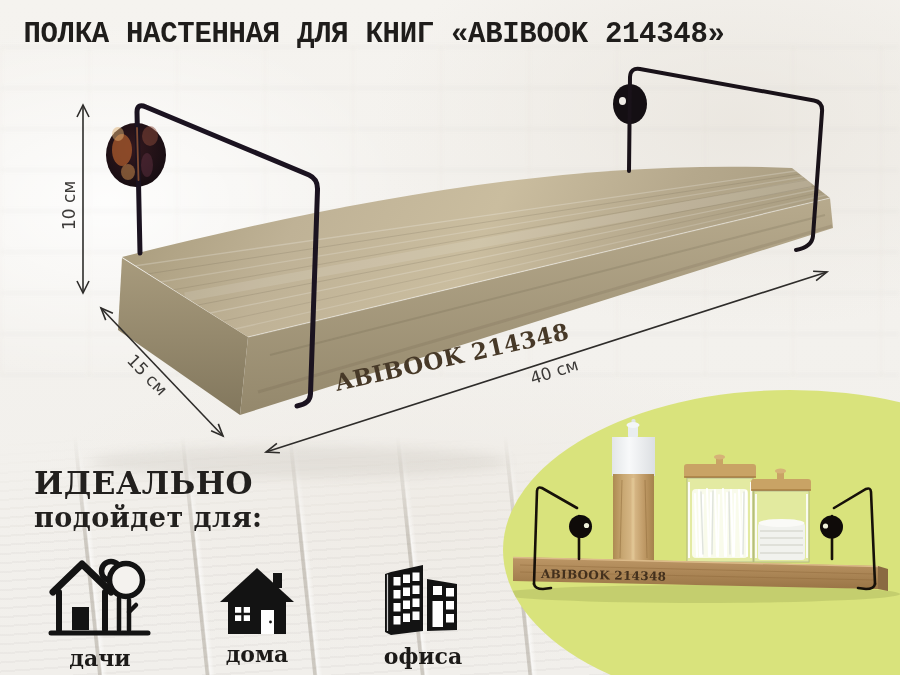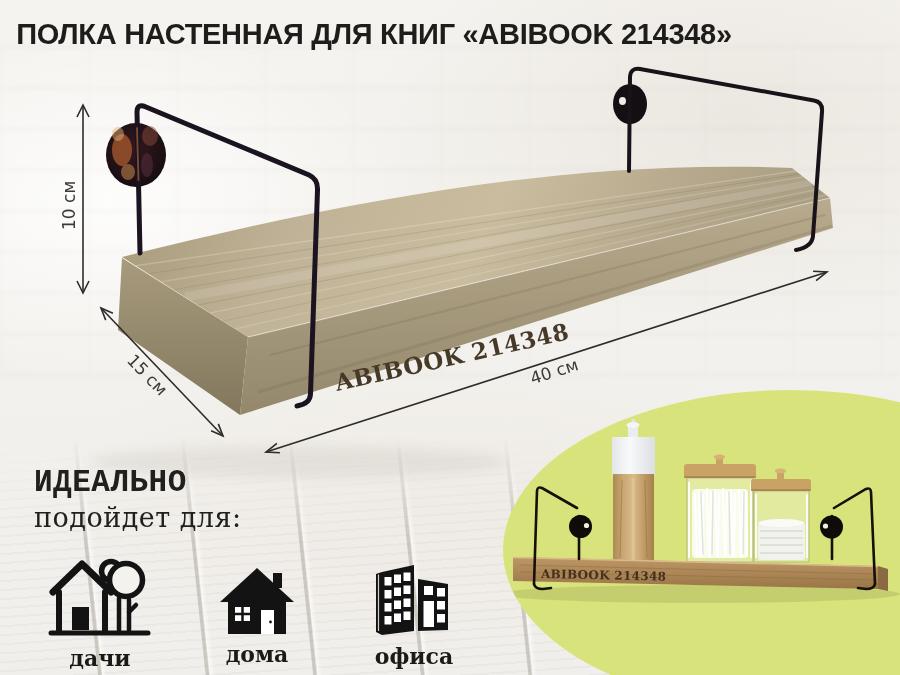--- a/index.html
+++ b/index.html
@@ -20,31 +20,31 @@
         rgba(255,255,255,0) 0px, rgba(255,255,255,0) 97px,
         rgba(146,138,125,.38) 98px, rgba(146,138,125,.38) 100.5px,
         rgba(255,255,255,.6) 102px, rgba(255,255,255,0) 107px),
       repeating-linear-gradient(176deg,
         rgba(128,120,108,.05) 0 2px, rgba(0,0,0,0) 2px 9px);
     -webkit-mask-image:linear-gradient(to bottom, rgba(0,0,0,0) 0, #000 45%);
     mask-image:linear-gradient(to bottom, rgba(0,0,0,0) 0, #000 45%);}
   .scene{position:absolute;left:0;top:0;z-index:3;}
   .page-title{position:absolute;z-index:5;left:0;top:18px;width:748px;margin:0;
     text-align:center;font-size:29px;font-weight:700;letter-spacing:-.3px;
-    color:#1f1d1b;white-space:nowrap;font-family:Liberation Sans, sans-serif;}
+    color:#1f1d1b;white-space:nowrap;font-family:Liberation Mono, monospace;}
   .ideal{position:absolute;z-index:5;left:34px;top:466px;color:#22201e;line-height:1.1;}
-  .ideal .l1{font-size:31px;font-weight:700;letter-spacing:.5px;font-family:Liberation Mono, monospace;}
-  .ideal .l2{font-size:27px;font-weight:400;letter-spacing:.5px;margin-top:3px;}
+  .ideal .l1{font-size:31px;font-weight:700;letter-spacing:.5px;}
+  .ideal .l2{font-size:27px;font-weight:700;letter-spacing:.5px;margin-top:3px;}
   .use{position:absolute;z-index:5;text-align:center;}
   .use figure{margin:0;}
   .use figcaption{font-size:22px;font-weight:700;color:#1c1a18;margin-top:1px;
     font-family:"DejaVu Serif",serif;}
   .u-dacha{left:47px;top:550px;width:106px;}
   .u-doma{left:216px;top:564px;width:82px;}
-  .u-ofisa{left:371px;top:558px;width:86px;}
+  .u-ofisa{left:380px;top:558px;width:86px;}
   svg text{font-family:"DejaVu Sans",sans-serif;}
   svg text.serif{font-family:"DejaVu Serif",serif;font-weight:700;}
 </style>
 </head>
 <body>
 
 <div class="stage">
   <div class="bricks"></div>
   <div class="planks"></div>
 

